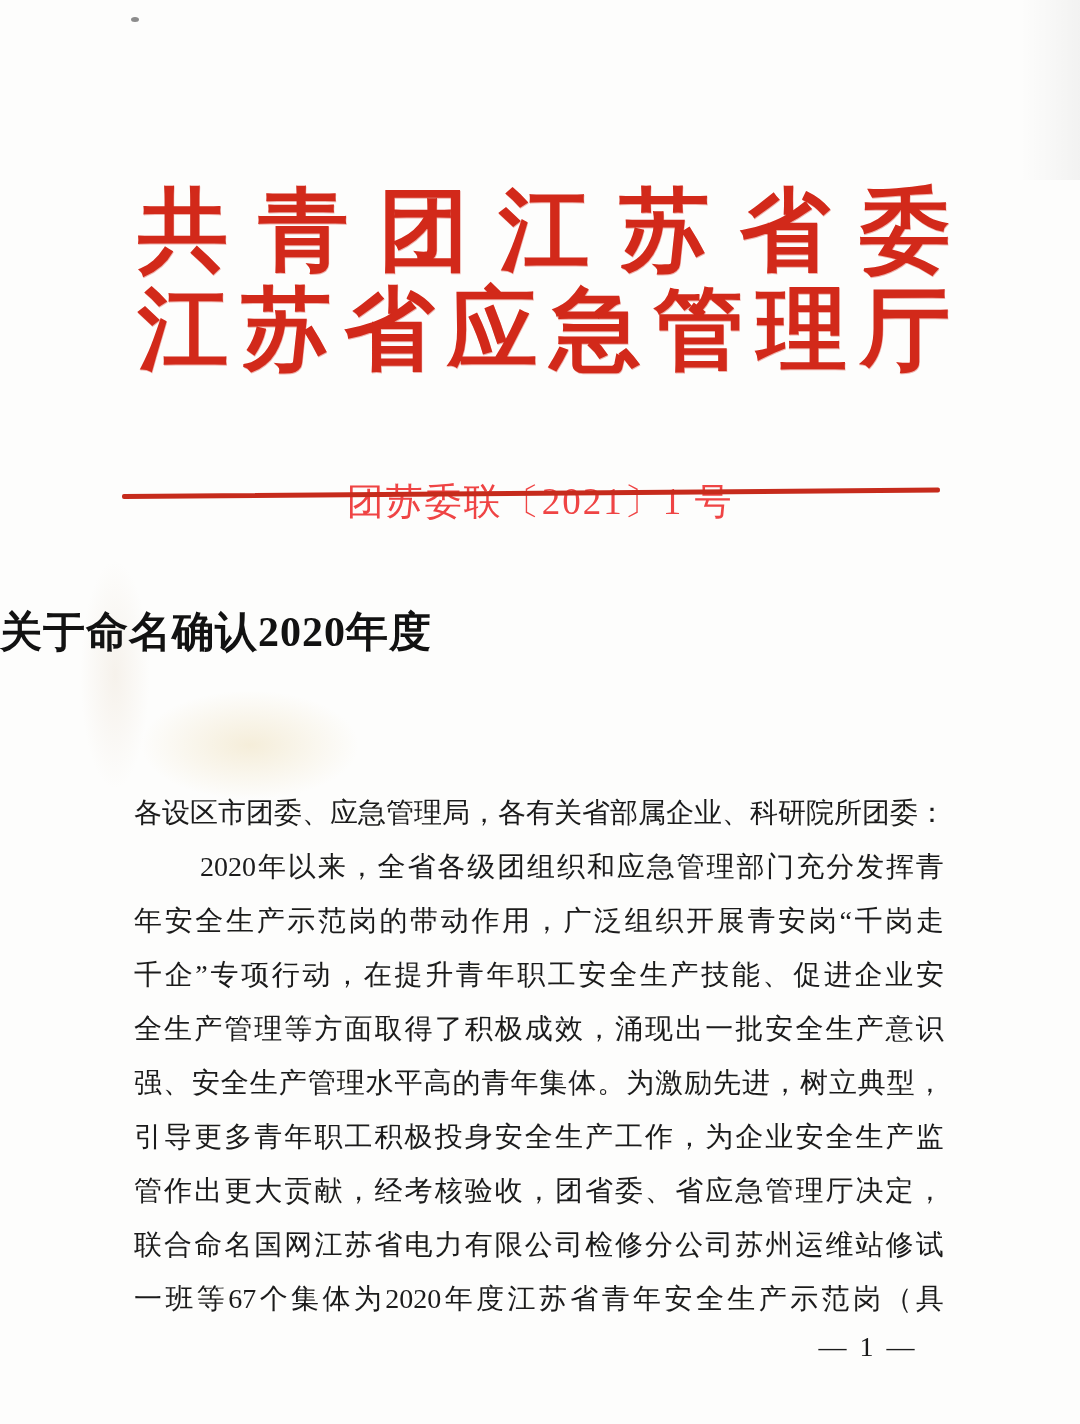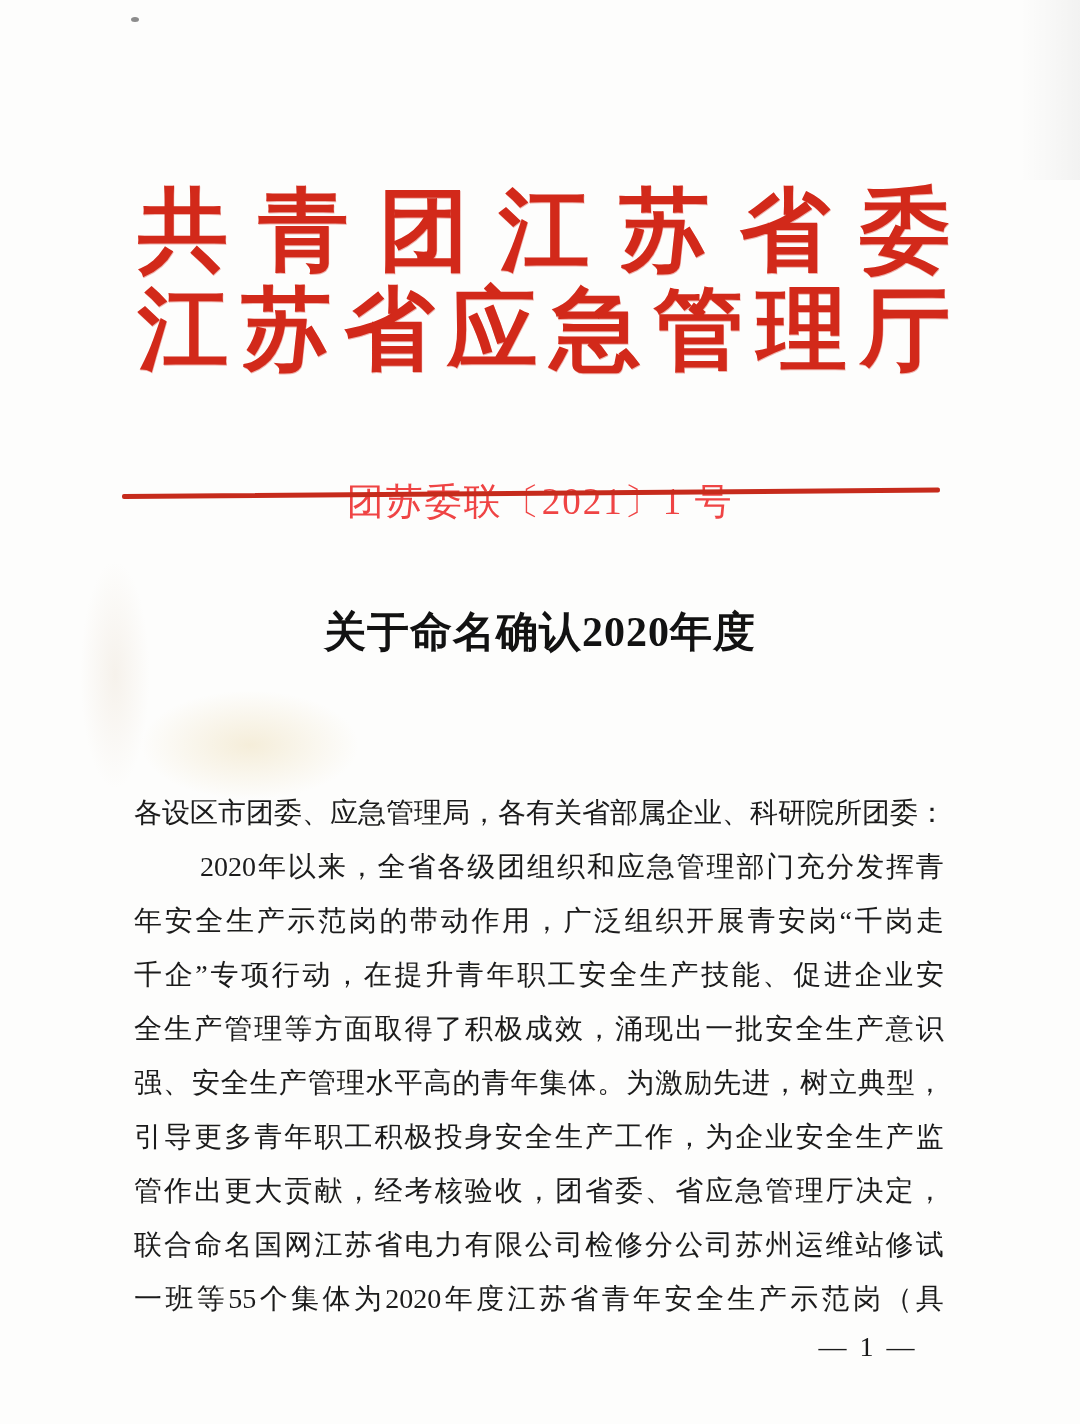--- a/index.html
+++ b/index.html
@@ -51,21 +51,21 @@
   .red-line {
     position: absolute; left: 122px; top: 494px; width: 818px; height: 5px;
     background: #c62b1c;
     transform: rotate(-0.45deg); transform-origin: left center;
     border-radius: 2px;
   }
 
   
   .title-block {
     position: absolute; left: 0; top: 594px; width: 100%;
-    text-align: center; color: #121212; font-weight: bold;
+    color: #121212; font-weight: bold;
   }
   .title-line { font-size: 42px; line-height: 76px; letter-spacing: 1px; }
 
   
   .body-block {
     position: absolute; left: 134px; top: 786px; width: 810px;
     font-size: 28px; color: #1b1b1b;
   }
   .body-line {
     display: flex; justify-content: space-between; align-items: center;
@@ -122,19 +122,19 @@
     <div class="body-line"><span>各</span><span>设</span><span>区</span><span>市</span><span>团</span><span>委</span><span>、</span><span>应</span><span>急</span><span>管</span><span>理</span><span>局</span><span>，</span><span>各</span><span>有</span><span>关</span><span>省</span><span>部</span><span>属</span><span>企</span><span>业</span><span>、</span><span>科</span><span>研</span><span>院</span><span>所</span><span>团</span><span>委</span><span>：</span></div>
     <div class="para-lines">
         <div class="body-line"><span>2020</span><span>年</span><span>以</span><span>来</span><span>，</span><span>全</span><span>省</span><span>各</span><span>级</span><span>团</span><span>组</span><span>织</span><span>和</span><span>应</span><span>急</span><span>管</span><span>理</span><span>部</span><span>门</span><span>充</span><span>分</span><span>发</span><span>挥</span><span>青</span></div>
         <div class="body-line"><span>年</span><span>安</span><span>全</span><span>生</span><span>产</span><span>示</span><span>范</span><span>岗</span><span>的</span><span>带</span><span>动</span><span>作</span><span>用</span><span>，</span><span>广</span><span>泛</span><span>组</span><span>织</span><span>开</span><span>展</span><span>青</span><span>安</span><span>岗</span><span>“</span><span>千</span><span>岗</span><span>走</span></div>
         <div class="body-line"><span>千</span><span>企</span><span>”</span><span>专</span><span>项</span><span>行</span><span>动</span><span>，</span><span>在</span><span>提</span><span>升</span><span>青</span><span>年</span><span>职</span><span>工</span><span>安</span><span>全</span><span>生</span><span>产</span><span>技</span><span>能</span><span>、</span><span>促</span><span>进</span><span>企</span><span>业</span><span>安</span></div>
         <div class="body-line"><span>全</span><span>生</span><span>产</span><span>管</span><span>理</span><span>等</span><span>方</span><span>面</span><span>取</span><span>得</span><span>了</span><span>积</span><span>极</span><span>成</span><span>效</span><span>，</span><span>涌</span><span>现</span><span>出</span><span>一</span><span>批</span><span>安</span><span>全</span><span>生</span><span>产</span><span>意</span><span>识</span></div>
         <div class="body-line"><span>强</span><span>、</span><span>安</span><span>全</span><span>生</span><span>产</span><span>管</span><span>理</span><span>水</span><span>平</span><span>高</span><span>的</span><span>青</span><span>年</span><span>集</span><span>体</span><span>。</span><span>为</span><span>激</span><span>励</span><span>先</span><span>进</span><span>，</span><span>树</span><span>立</span><span>典</span><span>型</span><span>，</span></div>
         <div class="body-line"><span>引</span><span>导</span><span>更</span><span>多</span><span>青</span><span>年</span><span>职</span><span>工</span><span>积</span><span>极</span><span>投</span><span>身</span><span>安</span><span>全</span><span>生</span><span>产</span><span>工</span><span>作</span><span>，</span><span>为</span><span>企</span><span>业</span><span>安</span><span>全</span><span>生</span><span>产</span><span>监</span></div>
         <div class="body-line"><span>管</span><span>作</span><span>出</span><span>更</span><span>大</span><span>贡</span><span>献</span><span>，</span><span>经</span><span>考</span><span>核</span><span>验</span><span>收</span><span>，</span><span>团</span><span>省</span><span>委</span><span>、</span><span>省</span><span>应</span><span>急</span><span>管</span><span>理</span><span>厅</span><span>决</span><span>定</span><span>，</span></div>
         <div class="body-line"><span>联</span><span>合</span><span>命</span><span>名</span><span>国</span><span>网</span><span>江</span><span>苏</span><span>省</span><span>电</span><span>力</span><span>有</span><span>限</span><span>公</span><span>司</span><span>检</span><span>修</span><span>分</span><span>公</span><span>司</span><span>苏</span><span>州</span><span>运</span><span>维</span><span>站</span><span>修</span><span>试</span></div>
-        <div class="body-line"><span>一</span><span>班</span><span>等</span><span>55</span><span>个</span><span>集</span><span>体</span><span>为</span><span>2020</span><span>年</span><span>度</span><span>江</span><span>苏</span><span>省</span><span>青</span><span>年</span><span>安</span><span>全</span><span>生</span><span>产</span><span>示</span><span>范</span><span>岗</span><span>（</span><span>具</span></div>
+        <div class="body-line"><span>一</span><span>班</span><span>等</span><span>67</span><span>个</span><span>集</span><span>体</span><span>为</span><span>2020</span><span>年</span><span>度</span><span>江</span><span>苏</span><span>省</span><span>青</span><span>年</span><span>安</span><span>全</span><span>生</span><span>产</span><span>示</span><span>范</span><span>岗</span><span>（</span><span>具</span></div>
       </div>
   </div>
 
   <div class="page-num">— 1 —</div>
 
 </div>
 
 </body></html>

